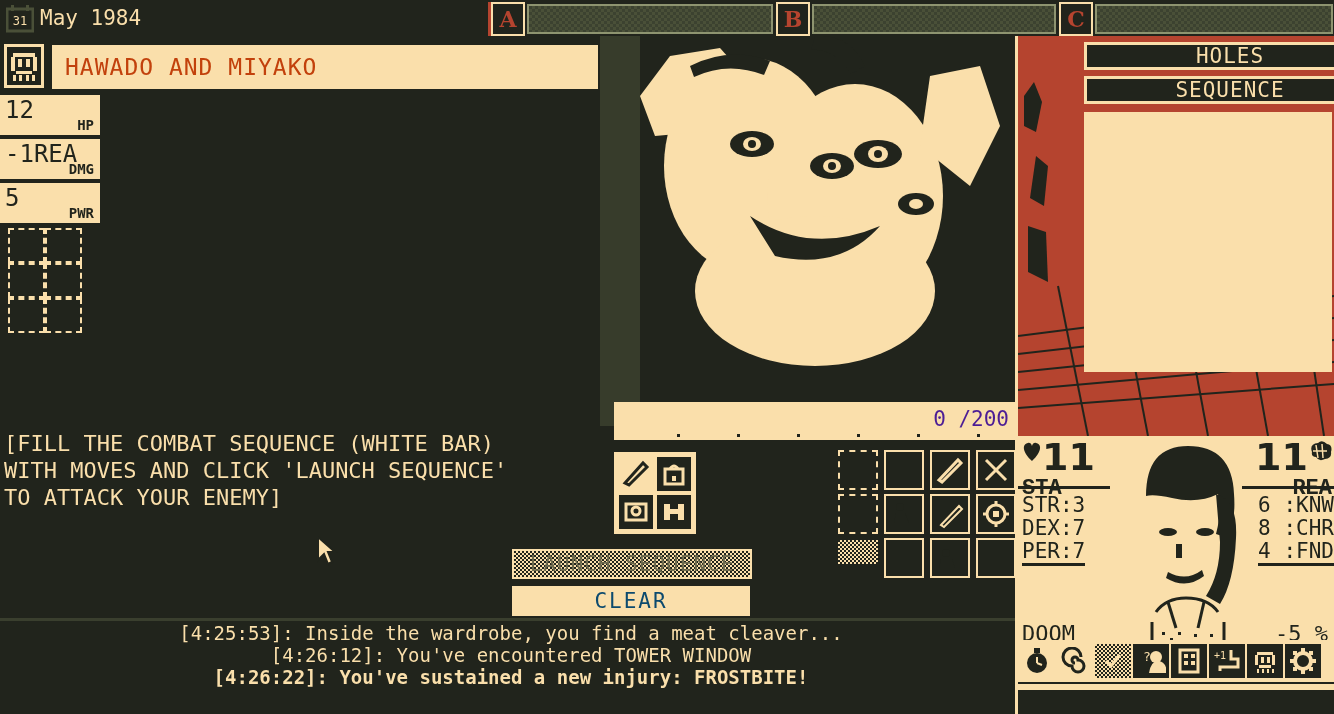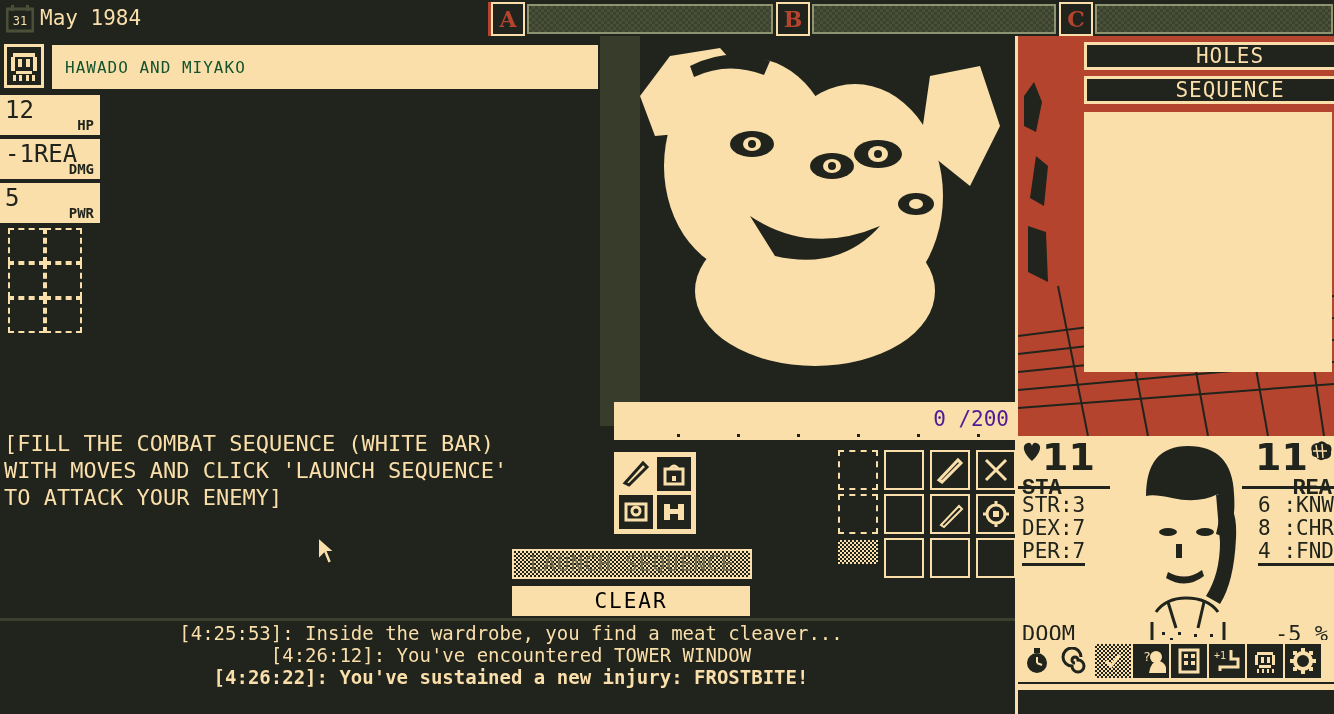--- a/index.html
+++ b/index.html
@@ -62,21 +62,21 @@
   #char-icon {
     position: absolute; left: 4px; top: 44px; width: 40px; height: 44px;
     border: 3px solid #fadfab; background: #21241c;
   }
   #title-bar {
     position: absolute; left: 52px; top: 45px; width: 546px; height: 44px;
     background: #fadfab; border: 3px solid #fadfab;
     display: flex; align-items: center;
   }
   #title-text {
-    color: #14532d; font-size: 16px; padding-left: 10px; letter-spacing: 1px;
+    color: #c2410c; font-size: 23px; padding-left: 10px; letter-spacing: 1px;
     font-family: "DejaVu Sans Mono", "Liberation Mono", monospace;
   }
 
   #statbox { position: absolute; left: 0px; top: 95px; width: 100px; }
   .statrow {
     position: relative; height: 40px; margin-bottom: 4px;
     background: #fadfab; border: 3px solid #fadfab;
     color: #21241c;
   }
   .statrow .val {
@@ -134,21 +134,21 @@
     position: absolute; left: 512px; top: 549px; width: 240px; height: 30px;
     border: 2px solid #fadfab;
     background:
       repeating-conic-gradient(#fadfab 0% 25%, #21241c 0% 50%) 0 0/4px 4px;
     color: #6d6a4e; font-size: 21px;
     display: flex; align-items: center; justify-content: center;
     letter-spacing: 1px;
   }
   #clear-btn {
     position: absolute; left: 512px; top: 586px; width: 238px; height: 30px;
-    background: #fadfab; border: 2px solid #fadfab; color: #000000;
+    background: #fadfab; border: 2px solid #fadfab; color: #0c4a6e;
     font-size: 21px; display: flex; align-items: center; justify-content: center;
     letter-spacing: 2px;
   }
 
   
   #movegrid {
     position: absolute; left: 838px; top: 450px; width: 178px; height: 128px;
   }
   .mv-cell {
     position: absolute; width: 40px; height: 40px;

